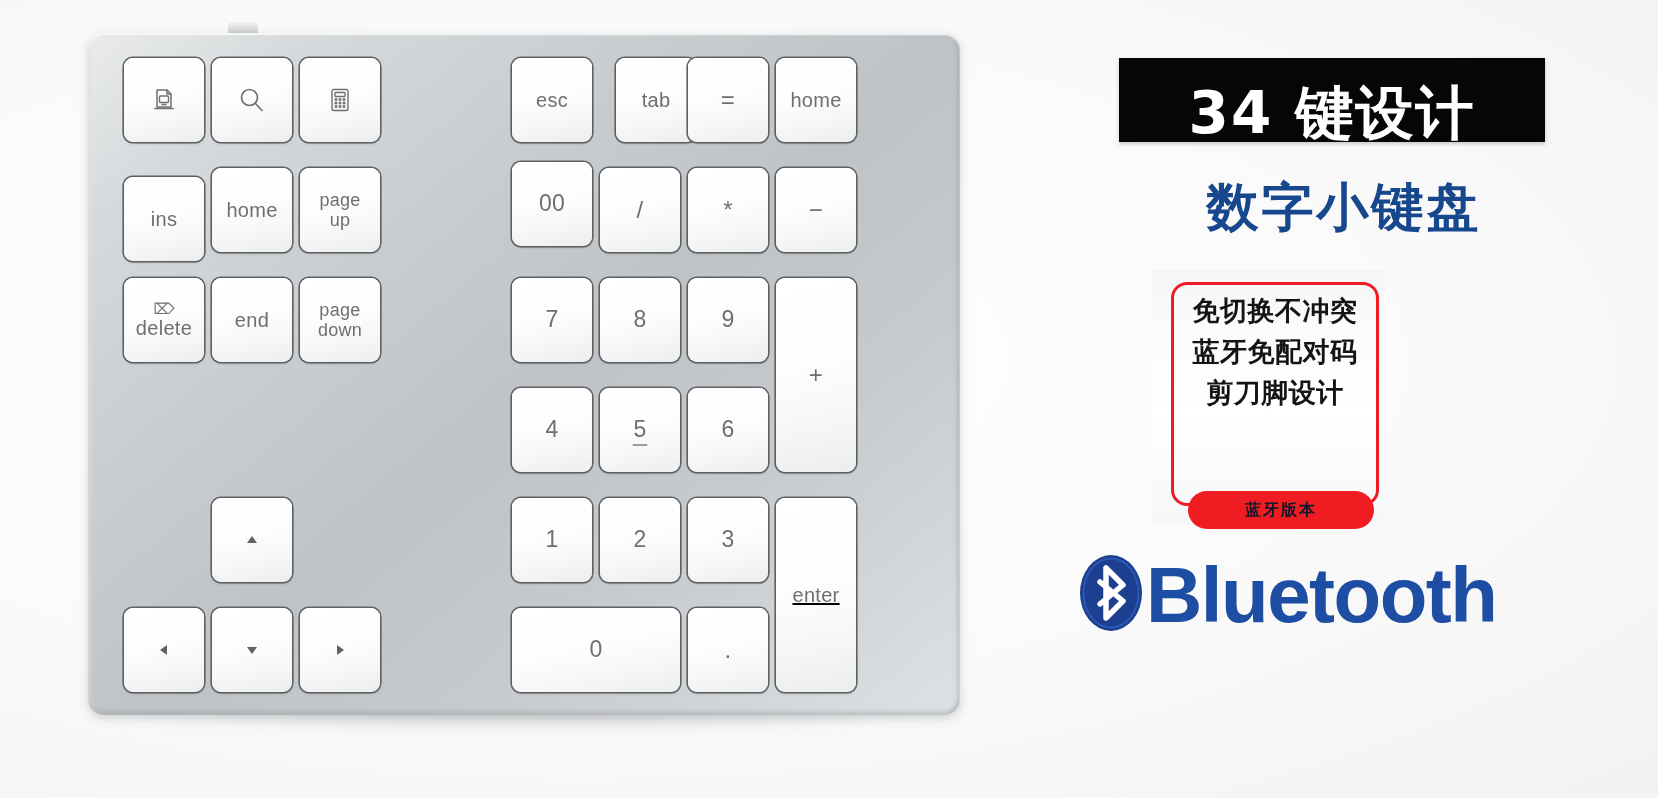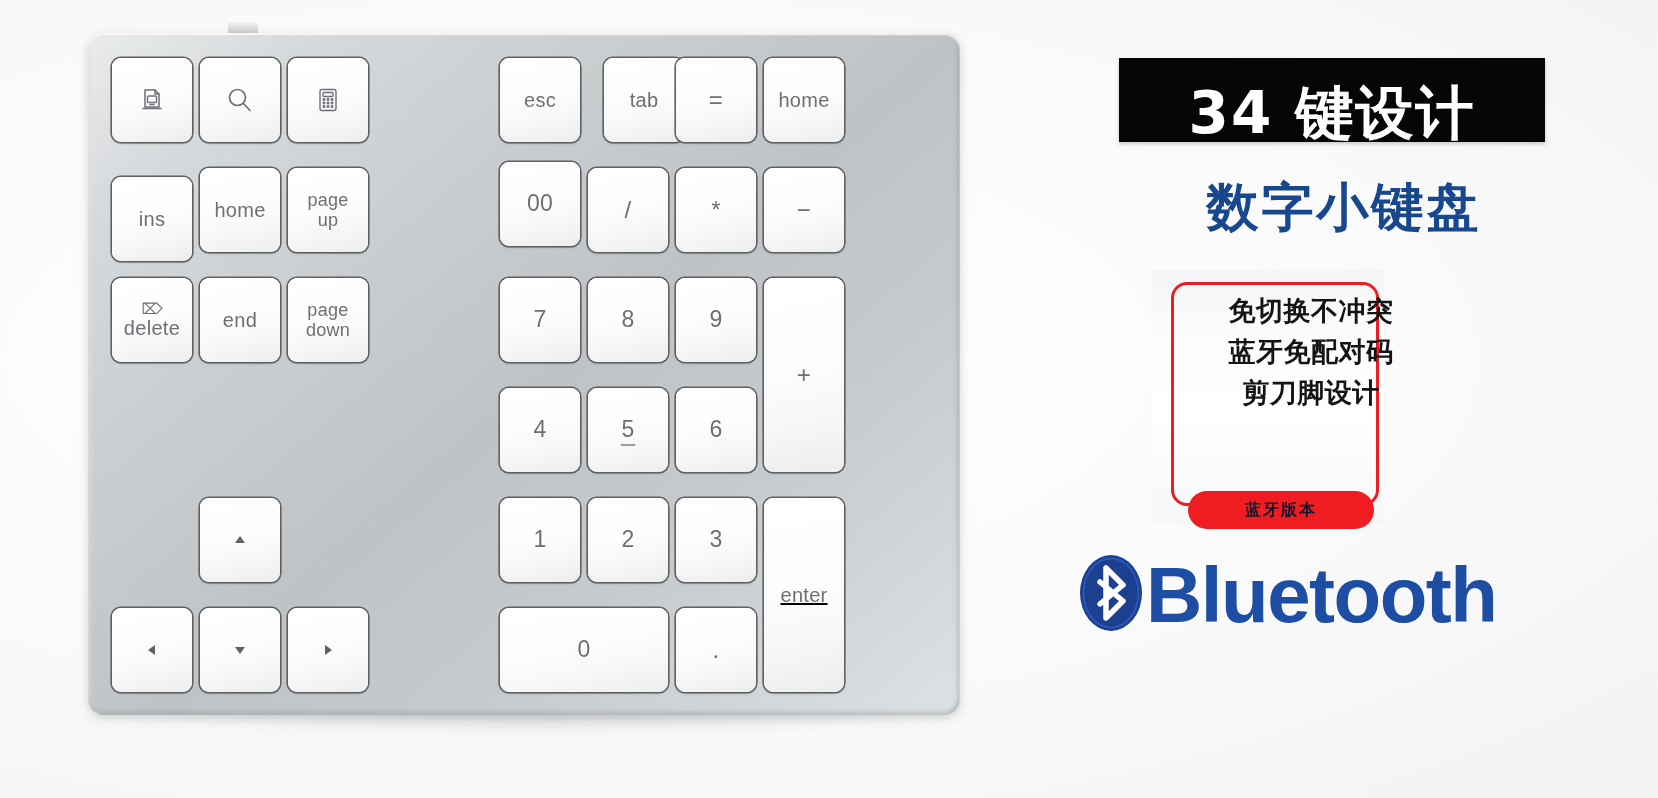--- a/index.html
+++ b/index.html
@@ -66,20 +66,21 @@
     border-radius: 9px;
     background: linear-gradient(168deg, #ffffff 0%, #fefefe 40%, #f7f7f7 72%, #eceded 100%);
     box-shadow:
       0 0 0 1.6px #5d6064,
       0 2px 2px rgba(90,94,100,0.30),
       inset 0 1px 1px rgba(255,255,255,0.95);
     display: flex;
     align-items: center;
     justify-content: center;
     box-sizing: border-box;
+    margin-left: 12px;
   }
   .key .cap {
     color: #6c6f73;
     font-family: "Liberation Sans", sans-serif;
     font-weight: 400;
     text-align: center;
     line-height: 1.12;
     white-space: pre-line;
     letter-spacing: 0.3px;
     user-select: none;
@@ -168,21 +169,20 @@
   }
 
   #feature-lines {
     position: absolute;
     left: 141px; top: 296px;
     width: 208px;
     display: flex;
     flex-direction: column;
     align-items: center;
     gap: 11px;
-    padding-left: 36px;
   }
   #feature-lines .feature-line {
     color: #141414;
     font-size: 27px;
     font-weight: bold;
     letter-spacing: 0.5px;
     font-family: "DejaVu Sans", "Liberation Sans", sans-serif;
     line-height: 1.12;
     white-space: nowrap;
   }

